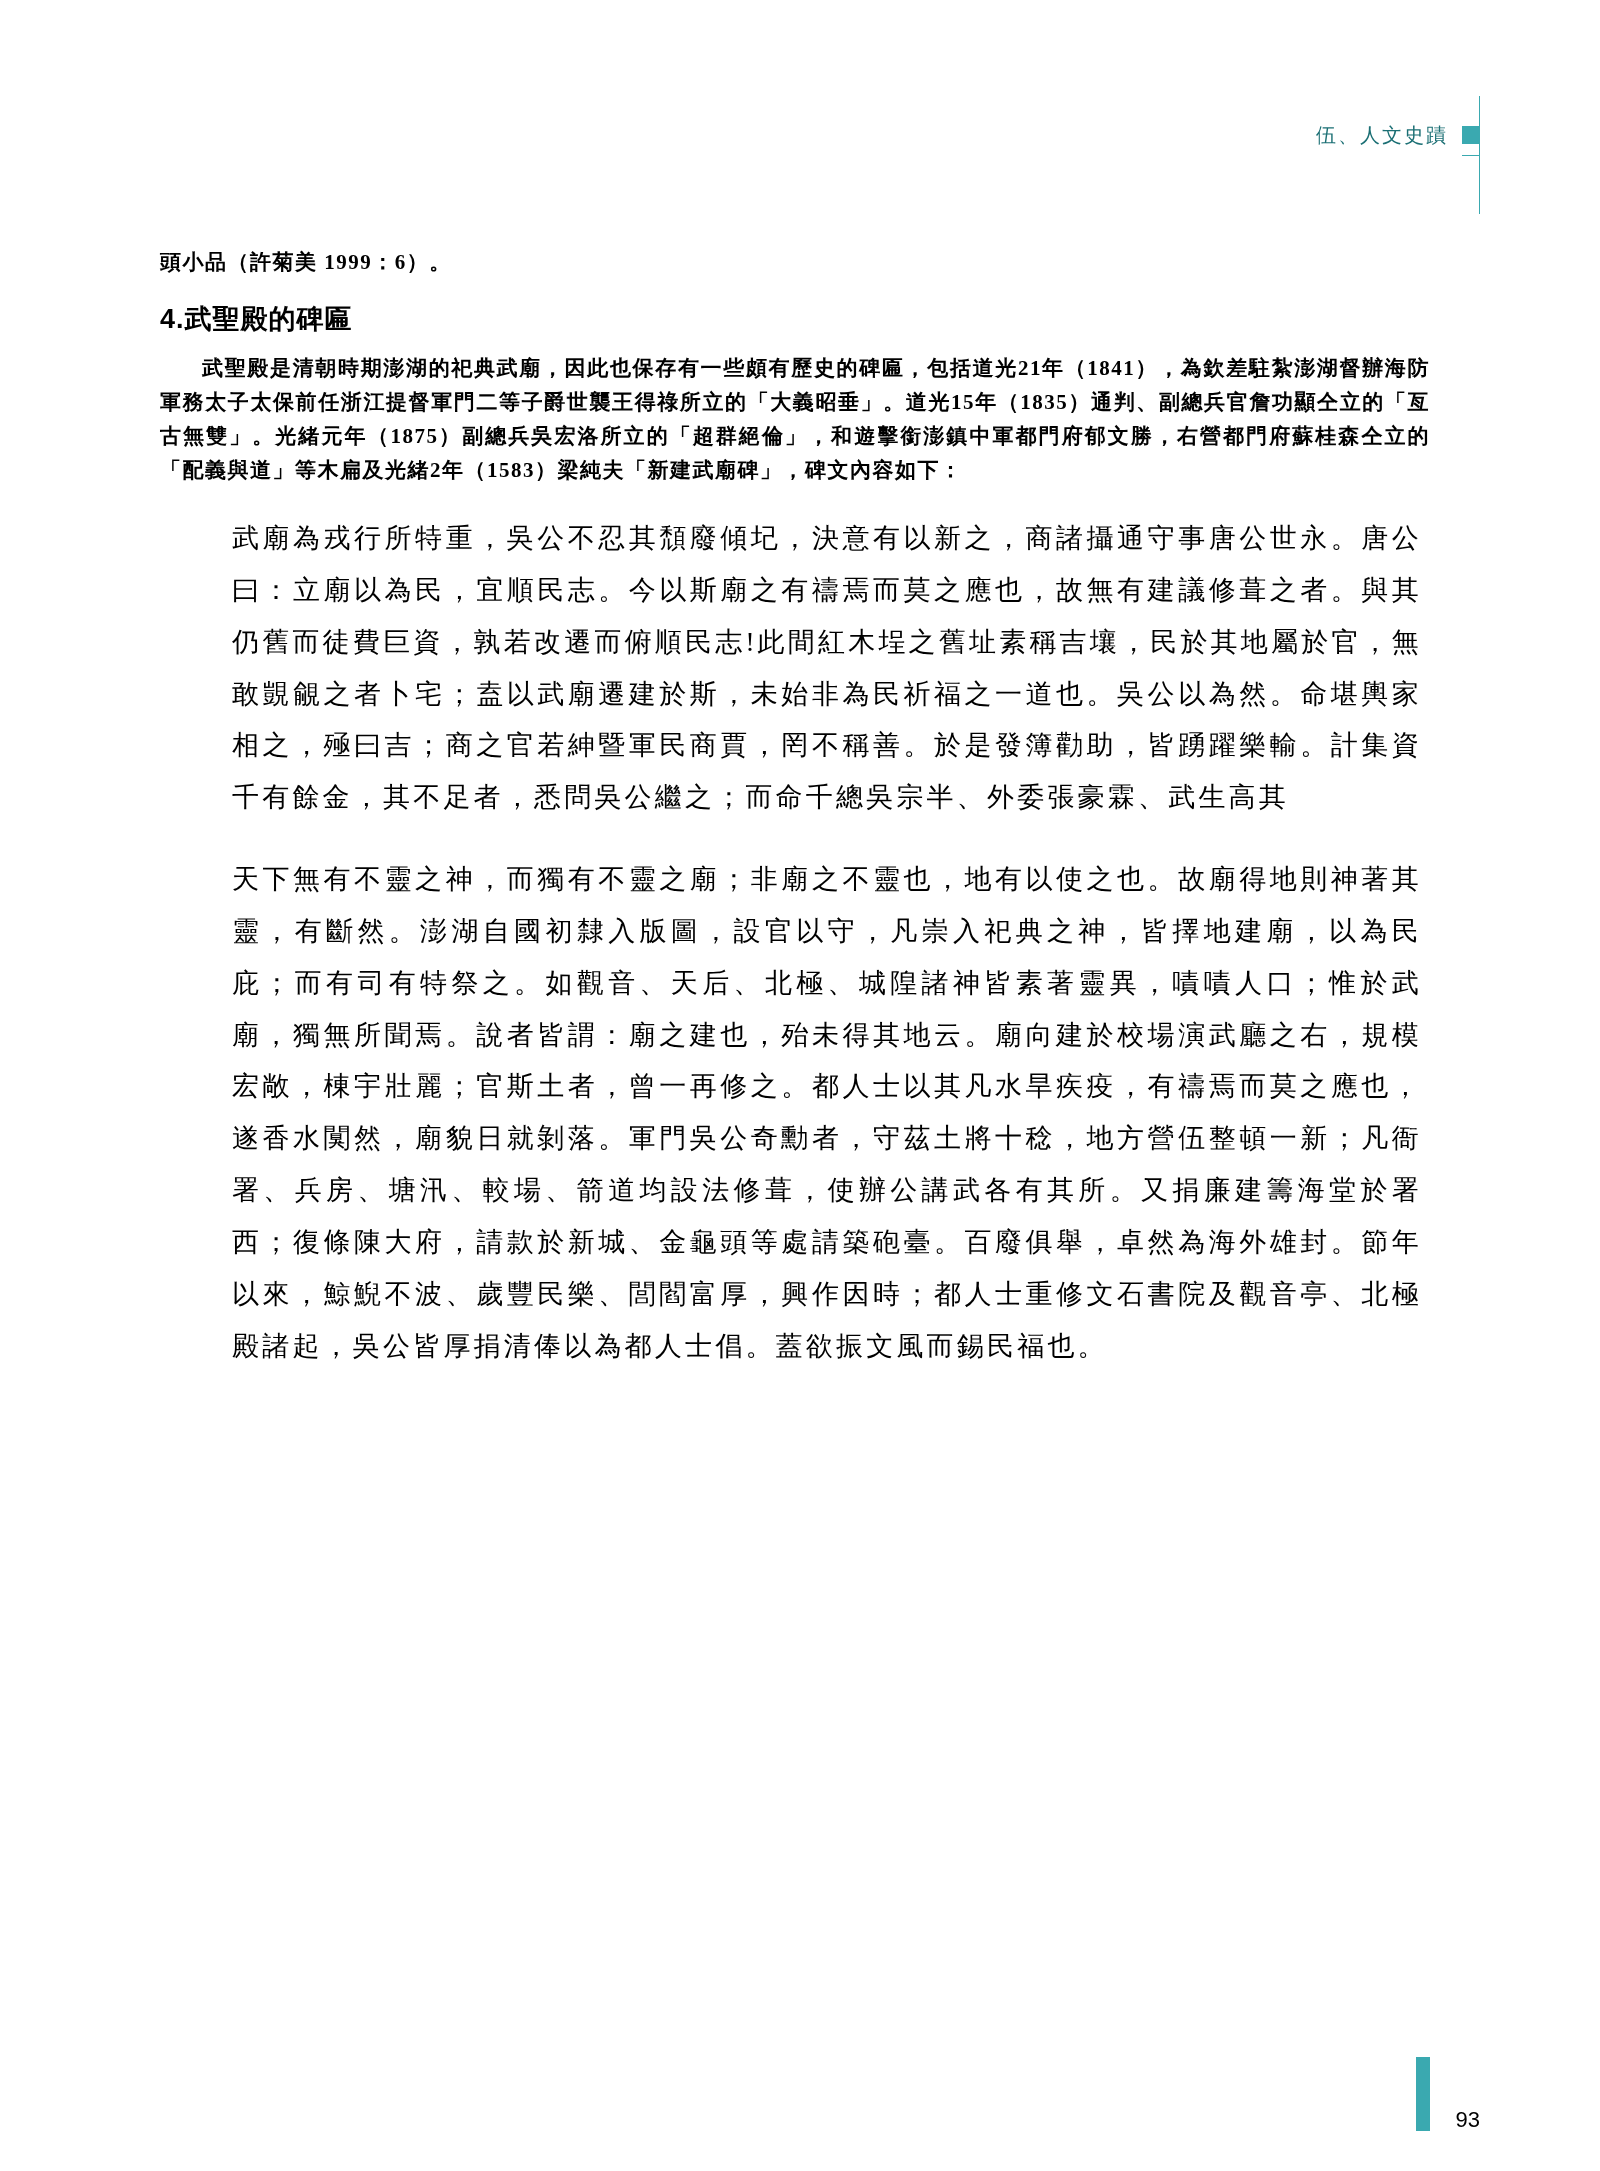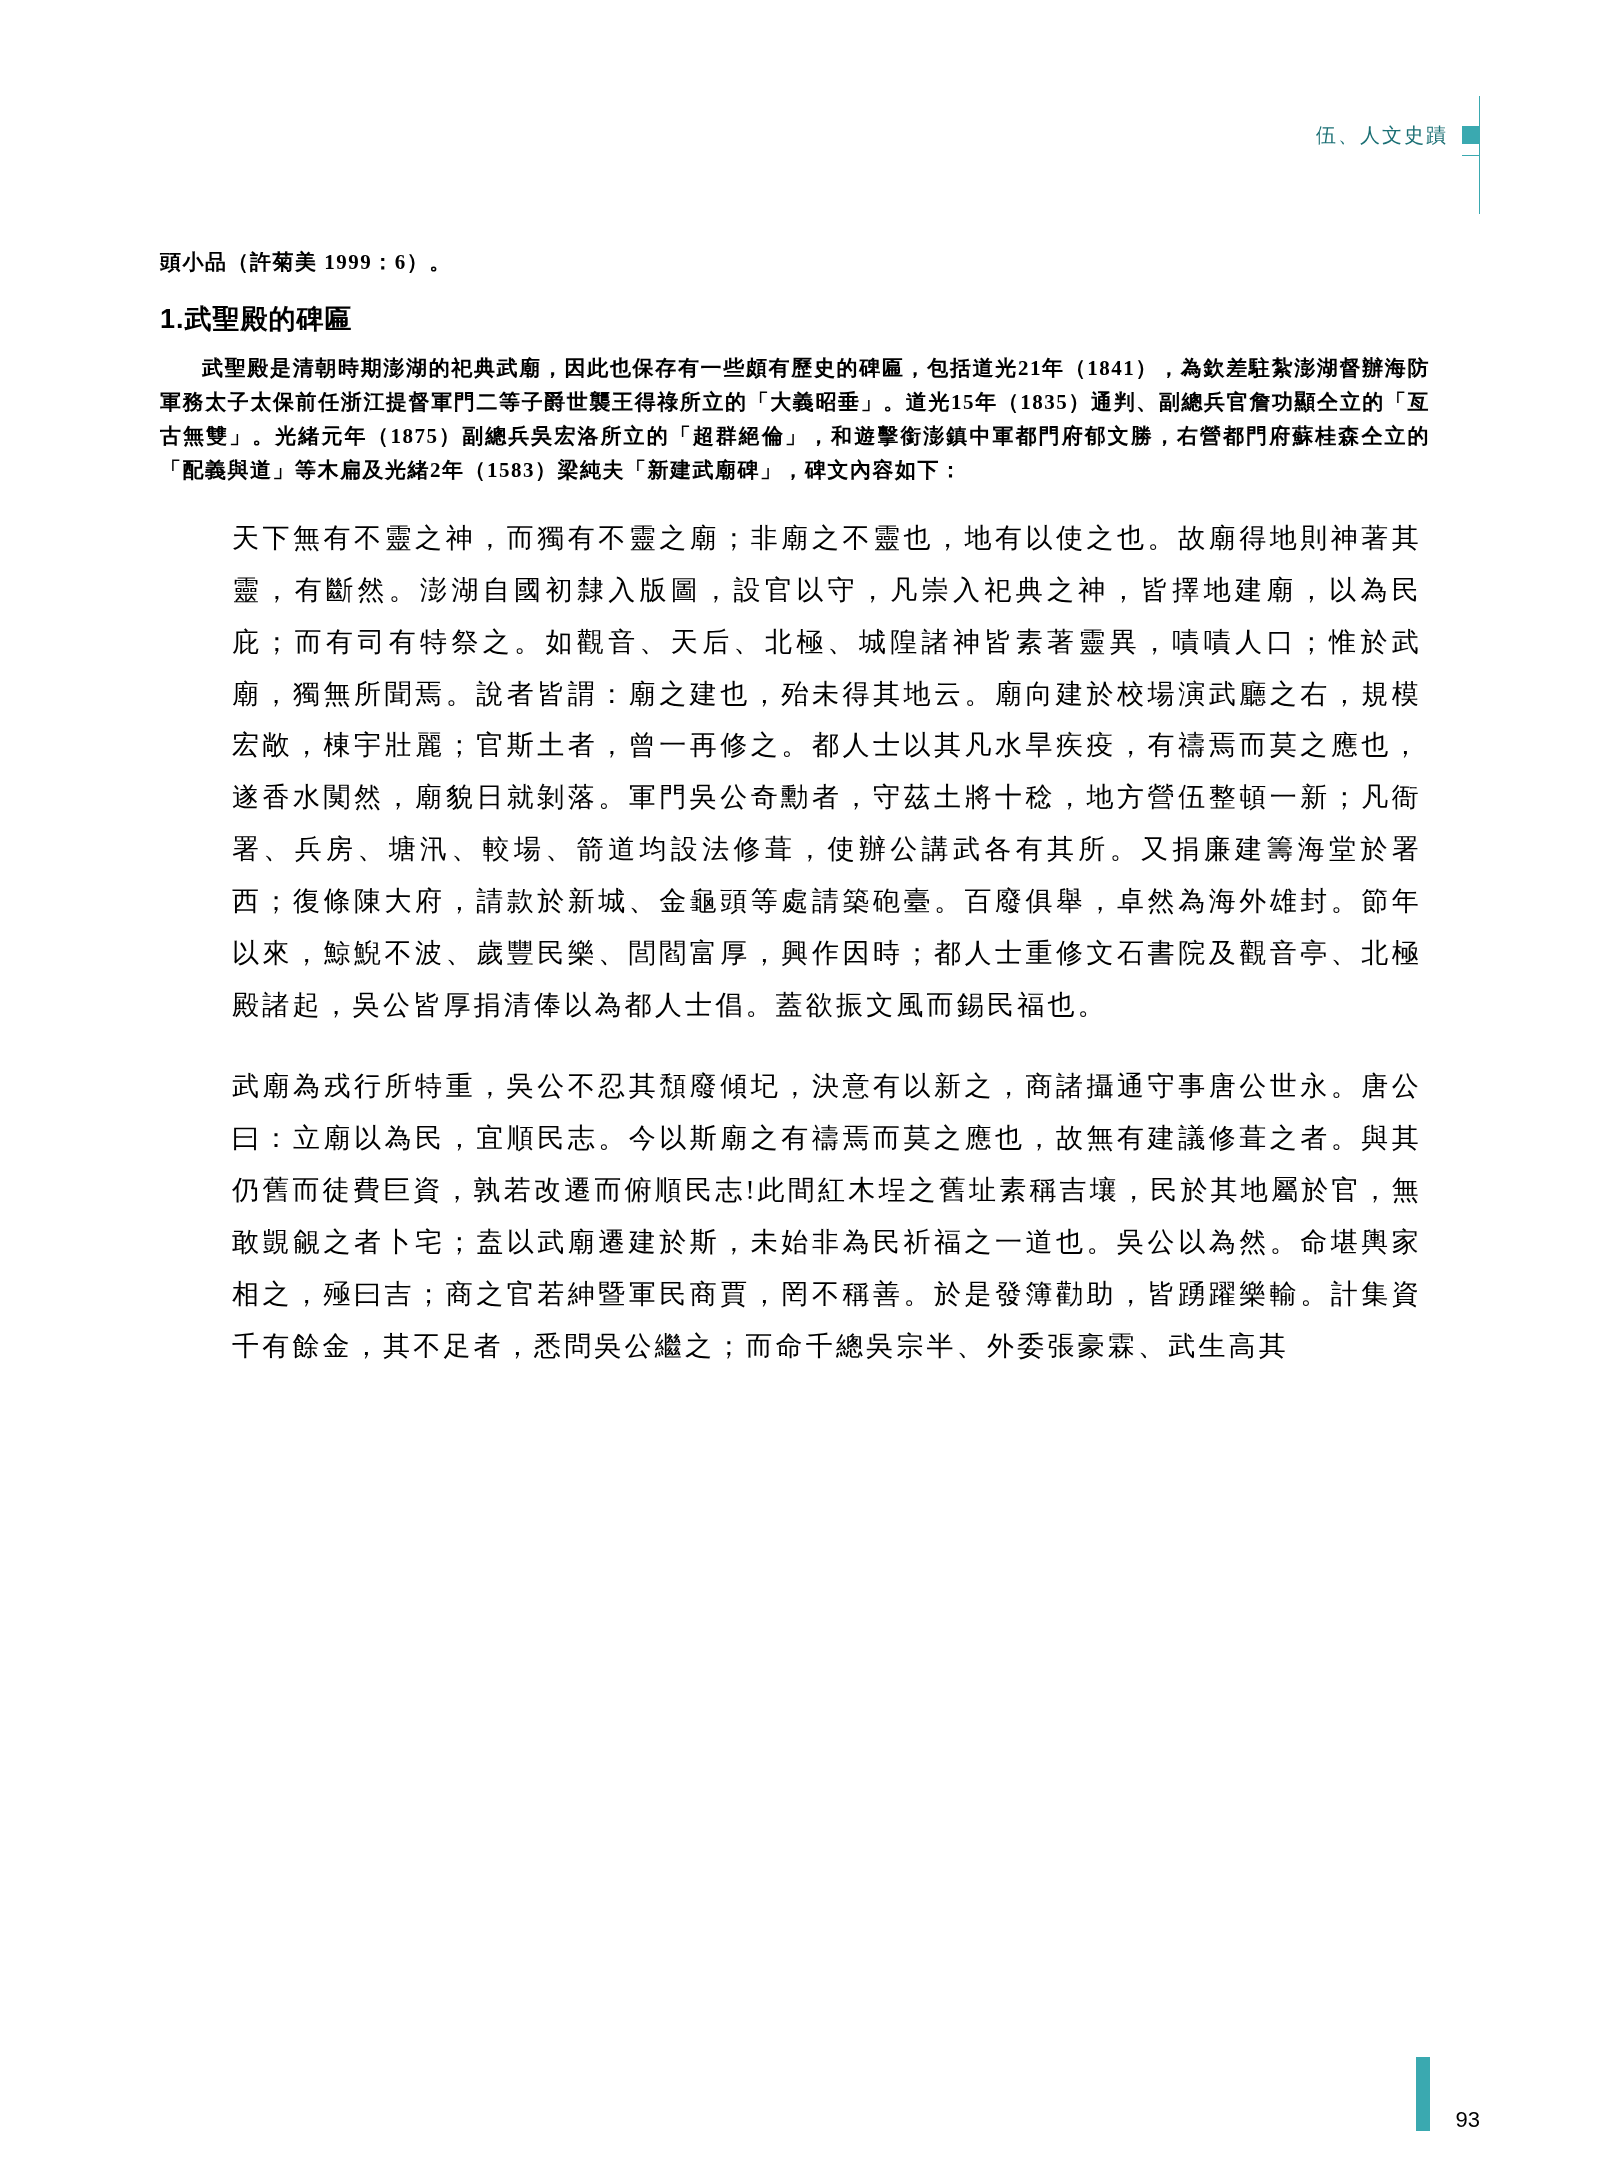--- a/index.html
+++ b/index.html
@@ -134,27 +134,27 @@
 
   <div class="header">
     <span class="header-title">伍、人文史蹟</span>
     <span class="header-square"></span>
   </div>
 
   <div class="content">
 
     <p class="para para-lead">頭小品（許菊美 1999：6）。</p>
 
-    <h2 class="subhead">1.武聖殿的碑匾</h2>
+    <h2 class="subhead">4.武聖殿的碑匾</h2>
 
     <p class="para indent">武聖殿是清朝時期澎湖的祀典武廟，因此也保存有一些頗有歷史的碑匾，包括道光21年（1841），為欽差駐紮澎湖督辦海防軍務太子太保前任浙江提督軍門二等子爵世襲王得祿所立的「大義昭垂」。道光15年（1835）通判、副總兵官詹功顯仝立的「亙古無雙」。光緒元年（1875）副總兵吳宏洛所立的「超群絕倫」，和遊擊銜澎鎮中軍都門府郁文勝，右營都門府蘇桂森仝立的「配義與道」等木扁及光緒2年（1583）梁純夫「新建武廟碑」，碑文內容如下：</p>
 
     <blockquote class="quote">
+      <p>武廟為戎行所特重，吳公不忍其頹廢傾圮，決意有以新之，商諸攝通守事唐公世永。唐公曰：立廟以為民，宜順民志。今以斯廟之有禱焉而莫之應也，故無有建議修葺之者。與其仍舊而徒費巨資，孰若改遷而俯順民志!此間紅木埕之舊址素稱吉壤，民於其地屬於官，無敢覬覦之者卜宅；盍以武廟遷建於斯，未始非為民祈福之一道也。吳公以為然。命堪輿家相之，殛曰吉；商之官若紳暨軍民商賈，罔不稱善。於是發簿勸助，皆踴躍樂輸。計集資千有餘金，其不足者，悉問吳公繼之；而命千總吳宗半、外委張豪霖、武生高其</p>
       <p>天下無有不靈之神，而獨有不靈之廟；非廟之不靈也，地有以使之也。故廟得地則神著其靈，有斷然。澎湖自國初隸入版圖，設官以守，凡崇入祀典之神，皆擇地建廟，以為民庇；而有司有特祭之。如觀音、天后、北極、城隍諸神皆素著靈異，嘖嘖人口；惟於武廟，獨無所聞焉。說者皆謂：廟之建也，殆未得其地云。廟向建於校場演武廳之右，規模宏敞，棟宇壯麗；官斯土者，曾一再修之。都人士以其凡水旱疾疫，有禱焉而莫之應也，遂香水闃然，廟貌日就剝落。軍門吳公奇勳者，守茲土將十稔，地方營伍整頓一新；凡衙署、兵房、塘汛、較場、箭道均設法修葺，使辦公講武各有其所。又捐廉建籌海堂於署西；復條陳大府，請款於新城、金龜頭等處請築砲臺。百廢俱舉，卓然為海外雄封。節年以來，鯨鯢不波、歲豐民樂、閭閻富厚，興作因時；都人士重修文石書院及觀音亭、北極殿諸起，吳公皆厚捐清俸以為都人士倡。蓋欲振文風而錫民福也。</p>
-      <p>武廟為戎行所特重，吳公不忍其頹廢傾圮，決意有以新之，商諸攝通守事唐公世永。唐公曰：立廟以為民，宜順民志。今以斯廟之有禱焉而莫之應也，故無有建議修葺之者。與其仍舊而徒費巨資，孰若改遷而俯順民志!此間紅木埕之舊址素稱吉壤，民於其地屬於官，無敢覬覦之者卜宅；盍以武廟遷建於斯，未始非為民祈福之一道也。吳公以為然。命堪輿家相之，殛曰吉；商之官若紳暨軍民商賈，罔不稱善。於是發簿勸助，皆踴躍樂輸。計集資千有餘金，其不足者，悉問吳公繼之；而命千總吳宗半、外委張豪霖、武生高其</p>
     </blockquote>
 
   </div>
 
   <div class="footer-wrap">
     <span class="footer-bar"></span>
     <span class="page-number">93</span>
   </div>
 
 </div>

